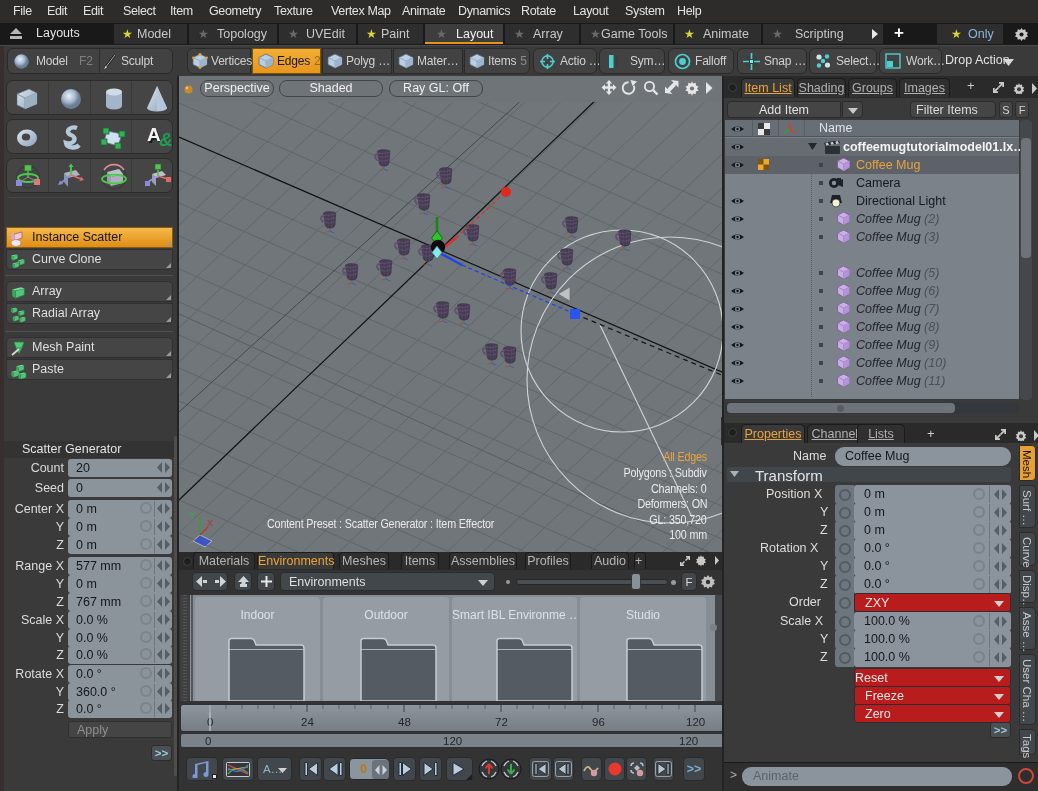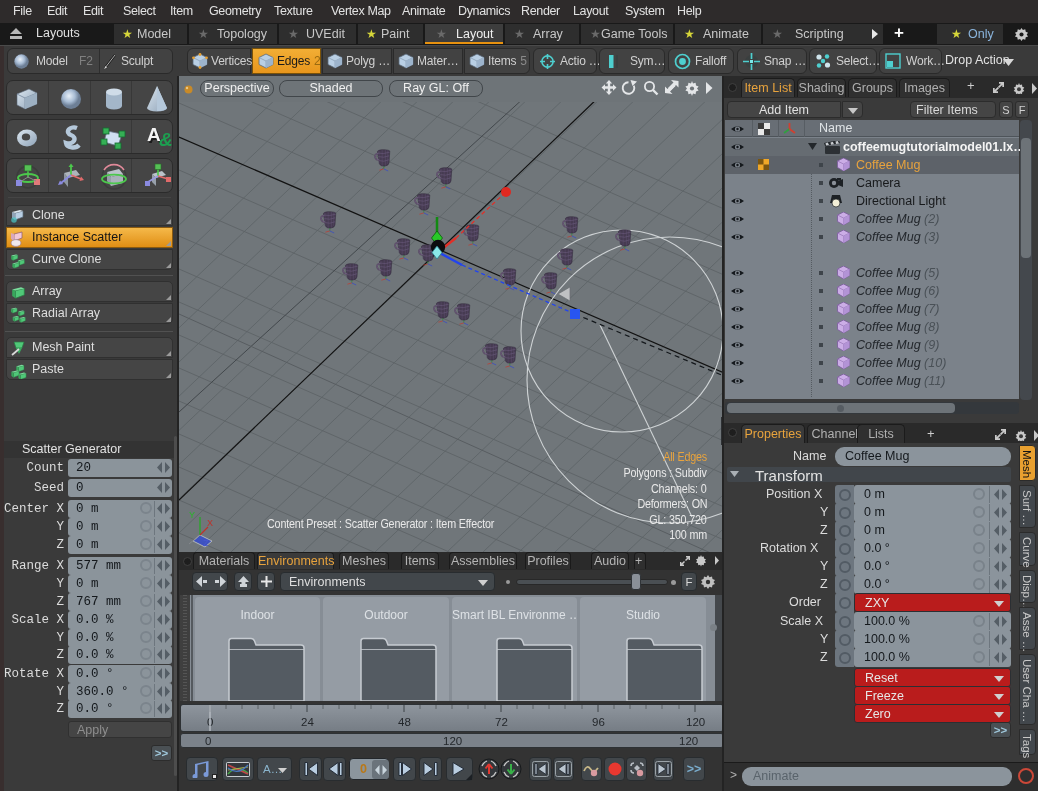--- a/index.html
+++ b/index.html
@@ -42,21 +42,21 @@
   border:1px solid #303030; color:#dedede; font-size:12.5px; line-height:19px; }
 .toolbtn .ticon { position:absolute; left:3px; top:2px; }
 .toolbtn .tlbl { margin-left:25px; }
 .toolbtn.orange { background:linear-gradient(#f5b94a,#e08e14); color:#141414; border-color:#8a5a10; }
 .corner:after { content:""; position:absolute; right:1px; bottom:1px;
   border-left:5px solid transparent; border-bottom:5px solid #9a9a9a; width:0; height:0; }
 
 
 .shead { position:absolute; left:0; width:172px; height:17px; background:#333333;
   color:#e2e2e2; font-size:12.5px; line-height:17px; }
-.srow { position:absolute; left:0; width:179px; height:19px;font-family:Liberation Mono, monospace; }
+.srow { position:absolute; left:0; width:179px; height:19px; }
 .slabel { position:absolute; right:115px; top:2px; color:#dcdcdc; font-size:12.5px; white-space:nowrap; }
 .sfield { position:absolute; left:68px; top:0; width:104px; height:18px; background:#8b949b;
   border-radius:3px; color:#14181c; font-size:12.5px; line-height:18px; }
 .sfield .txt { position:absolute; left:8px; top:0; }
 .scyc { position:absolute; right:20px; top:2px; width:12px; height:12px;
   border:2.5px solid #7b848c; border-radius:50%; }
 .sdiv { position:absolute; right:17px; top:1px; width:1px; height:16px; background:#6d767e; }
 .sarr { position:absolute; right:2px; top:3px; width:13px; height:12px; }
 
 
@@ -69,21 +69,21 @@
 
 #bottompanel { left:179px; top:552px; width:545px; height:239px; background:#333333; }
 .btab { position:absolute; top:0px; height:17px; color:#b4b4b4; font-size:12.5px;
   line-height:17px; background:#2f2f2f; border:1px solid #1a1a1a; border-bottom:none; border-radius:4px 4px 0 0; }
 .bbtn { position:absolute; background:#42474b; border:1px solid #282c2f; border-radius:4px; }
 
 
 #rightpanel { left:724px; top:76px; width:314px; height:715px; background:#3a3a3a; }
 .rtab { position:absolute; color:#b0b0b0; font-size:12.5px; height:19px; line-height:19px;
   background:#303030; border:1px solid #1b1b1b; border-bottom:none; border-radius:5px 5px 0 0;
-  text-align:center; }
+  text-align:center;text-decoration:underline; }
 .rtab.active { color:#e8a33d; background:#3a3a3a; }
 .itemrow { position:absolute; left:0; width:296px; height:18px; font-size:12.5px; }
 .eye { position:absolute; left:6px; top:2px; }
 .pfield { position:absolute; height:19px; background:#8b949c; border-radius:3px;
   color:#14181c; font-size:12.5px; line-height:19px; }
 .pcirc { position:absolute; top:3px; width:12px; height:12px; border:2.5px solid #79828a; border-radius:50%; }
 .pleft { position:absolute; width:19px; height:19px; background:#6d767f; border-radius:3px 0 0 3px; }
 .pleft:after { content:""; position:absolute; left:3.5px; top:3.5px; width:8px; height:8px; border:2px solid #525b64; border-radius:50%; }
 .pdrop { position:absolute; height:19px; background:#b91c1c; border:1px solid #2b2f33;
   border-radius:3px; color:#e6e6e6; font-size:12.5px; line-height:18px; }
@@ -102,21 +102,21 @@
 <span style="left:13px">File</span>
 <span style="left:47px">Edit</span>
 <span style="left:83px">Edit</span>
 <span style="left:123px">Select</span>
 <span style="left:170px">Item</span>
 <span style="left:209px">Geometry</span>
 <span style="left:274px">Texture</span>
 <span style="left:331px">Vertex Map</span>
 <span style="left:402px">Animate</span>
 <span style="left:458px">Dynamics</span>
-<span style="left:521px">Render</span>
+<span style="left:521px">Rotate</span>
 <span style="left:573px">Layout</span>
 <span style="left:625px">System</span>
 <span style="left:677px">Help</span>
 </div>
 
 <div id="layoutrow" class="abs">
 <svg class="abs" style="left:9px;top:5px" width="14" height="13" viewBox="0 0 14 13">
         <path d="M7 0 L13 6 L1 6 Z M1 8 h12 v3 h-12 Z" fill="#b8b8b8"></path>
       </svg>
 <span class="abs" style="left:36px;top:3px;color:#e0e0e0;font-size:12.5px">Layouts</span>
@@ -320,26 +320,20 @@
           <path d="M14 13 v-8" stroke="#4cc84c" stroke-width="1.6"></path>
           <rect x="11" y="1" width="6" height="5.5" fill="#55c055" stroke="#2a6a2a" stroke-width="0.6"></rect>
           <path d="M14 13 L24 16" stroke="#e06a6a" stroke-width="1.6"></path>
           <rect x="22" y="14" width="5" height="5" fill="#e06a6a"></rect>
           <path d="M14 13 L4 19" stroke="#9a9ae0" stroke-width="1.6"></path>
           <rect x="1" y="18" width="5" height="5" fill="#8a8ae0"></rect>
         </svg>
 </div>
 <div class="abs" style="left:8px;top:121px;width:163px;height:1px;background:#454545"></div>
 
-<div class="toolbtn corner" style="top:129px;border-radius:5px 5px 0 0"><svg class="ticon" width="17" height="17">
-          <path d="M5 5 L13 3 L13 9 L5 12 Z" fill="#b9cfe4" stroke="#5a6a7a" stroke-width="0.7"></path>
-          <path d="M2 4 L5 5 L5 12 L2 10 Z" fill="#8fa3b8"></path>
-          <path d="M2 4 L10 2 L13 3 L5 5 Z" fill="#dbe6ef"></path>
-          <circle cx="4" cy="12" r="2.8" fill="#4cc8c8" opacity="0.7"></circle>
-        </svg><span class="tlbl">Clone</span></div>
 <div class="toolbtn orange corner" style="top:151px;border-radius:0"><svg class="ticon" width="17" height="17">
           <path d="M4 4 L12 2 L12 8 L4 11 Z" fill="#f2c8d8" stroke="#8a5a6a" stroke-width="0.7"></path>
           <path d="M1 3 L4 4 L4 11 L1 9 Z" fill="#d8a8bc"></path>
           <ellipse cx="6" cy="13" rx="5" ry="3.4" fill="#f0e8ec" stroke="#9a7a8a" stroke-width="0.7"></ellipse>
         </svg><span class="tlbl">Instance Scatter</span></div>
 <div class="toolbtn corner" style="top:173px;border-radius:0 0 5px 5px"><svg class="ticon" width="17" height="17">
           <g transform="scale(0.6) translate(1,2)">
             <use href="#gcube"></use>
           </g>
           <g transform="scale(0.6) translate(12,10)">
@@ -1206,21 +1200,21 @@
 <div class="pleft" style="left:111px;top:554px"></div>
 <div class="pfield" style="left:130px;top:554px;width:157px"><span style="margin-left:10px">100.0 %</span><div class="pcirc" style="right:26px;top:3px"></div><span class="abs" style="right:21px;top:1px;width:1px;height:17px;background:#6d767e"></span><svg class="abs" style="right:4px;top:4px" width="13" height="11">
           <use href="#arr2"></use>
         </svg></div>
 <span class="plabel" style="left:96px;top:574px">Z</span>
 <div class="pleft" style="left:111px;top:572px"></div>
 <div class="pfield" style="left:130px;top:572px;width:157px"><span style="margin-left:10px">100.0 %</span><div class="pcirc" style="right:26px;top:3px"></div><span class="abs" style="right:21px;top:1px;width:1px;height:17px;background:#6d767e"></span><svg class="abs" style="right:4px;top:4px" width="13" height="11">
           <use href="#arr2"></use>
         </svg></div>
 
-<div class="pdrop" style="left:130px;top:592px;width:157px"><span style="margin-left:10px">Reset</span><svg class="abs" style="right:6px;top:7px" width="10" height="7">
+<div class="pdrop" style="left:130px;top:592px;width:157px"><span style="margin-left:0">Reset</span><svg class="abs" style="right:6px;top:7px" width="10" height="7">
           <path d="M0 0 h10 L5 6 Z" fill="#d0d0d0"></path>
         </svg></div>
 <div class="pdrop" style="left:130px;top:610px;width:157px"><span style="margin-left:10px">Freeze</span><svg class="abs" style="right:6px;top:7px" width="10" height="7">
           <path d="M0 0 h10 L5 6 Z" fill="#d0d0d0"></path>
         </svg></div>
 <div class="pdrop" style="left:130px;top:628px;width:157px"><span style="margin-left:10px">Zero</span><svg class="abs" style="right:6px;top:7px" width="10" height="7">
           <path d="M0 0 h10 L5 6 Z" fill="#d0d0d0"></path>
         </svg></div>
 <div class="abs" style="left:266px;top:646px;width:21px;height:16px;background:#4a5054;border:1px solid #2c2c2c;border-radius:3px;color:#9fc8dc;font-size:11.5px;font-weight:bold;text-align:center;line-height:14px">&gt;&gt;</div>
 

